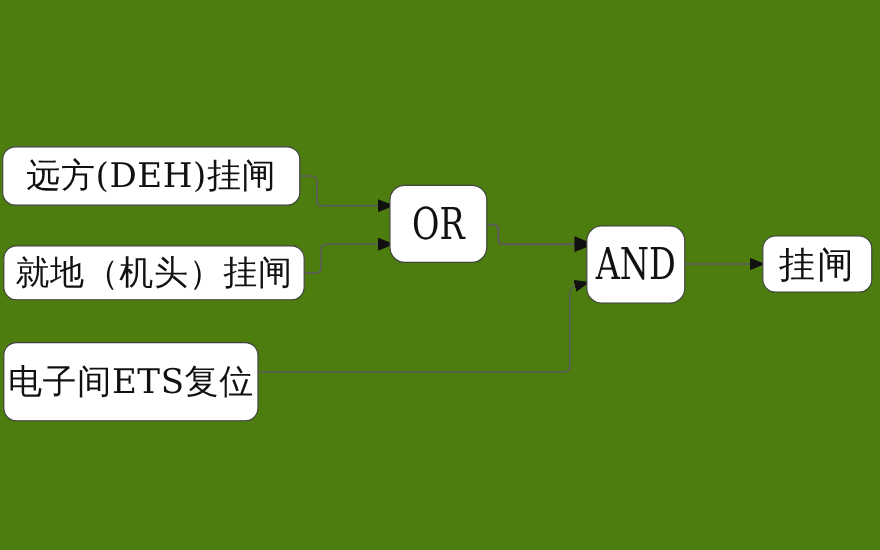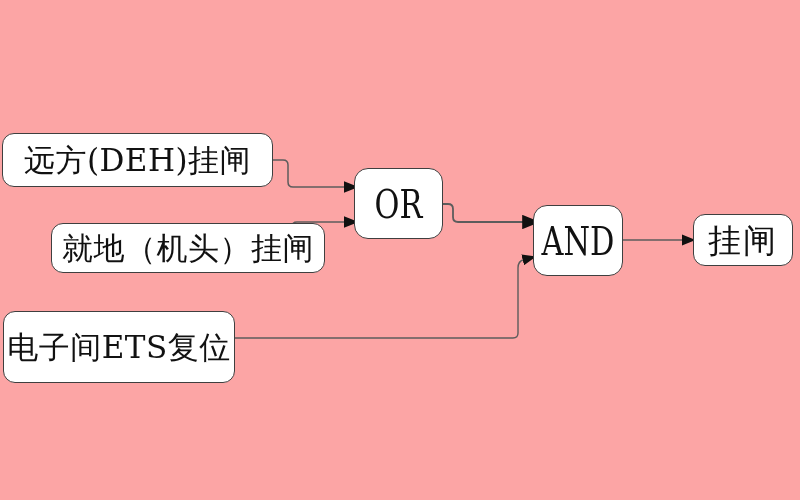--- a/index.html
+++ b/index.html
@@ -5,40 +5,40 @@
   html,body{margin:0;padding:0;}
   body{
     width:800px;height:500px;
     background:#ffffff;
     font-family:"DejaVu Serif","Liberation Serif",serif;
     overflow:hidden;
   }
   .canvas{
     position:relative;
     width:800px;height:500px;
-    background:#fca5a5;
+    background:#4d7c0f;
   }
   .wires{
     position:absolute;left:0;top:0;width:800px;height:500px;
   }
   .node{
     position:absolute;
     box-sizing:border-box;
     background:#ffffff;
     border:1.6px solid #3f3f3f;
     border-radius:12px;
     display:flex;align-items:center;justify-content:center;
     color:#111111;
     white-space:nowrap;
   }
   .node .lbl{display:block;line-height:1;}
   
   .n-input{font-size:31px;letter-spacing:0.5px;}
   #node-input-1{left:2px;  top:133px; width:271px; height:54px;}
-  #node-input-2{left:3px;  top:223px; width:274px; height:50px;margin-left:48px;}
+  #node-input-2{left:3px;  top:223px; width:274px; height:50px;}
   #node-input-3{left:3px;  top:311px; width:232px; height:72px;}
   
   .n-gate{border-radius:14px;}
   #node-or-gate {left:354px; top:168px; width:89px; height:71px;}
   #node-and-gate{left:533px; top:205px; width:90px; height:71px;}
   .gate-lbl{
     font-size:40px;
     transform:scaleX(0.76);
     transform-origin:center center;
     letter-spacing:0px;

